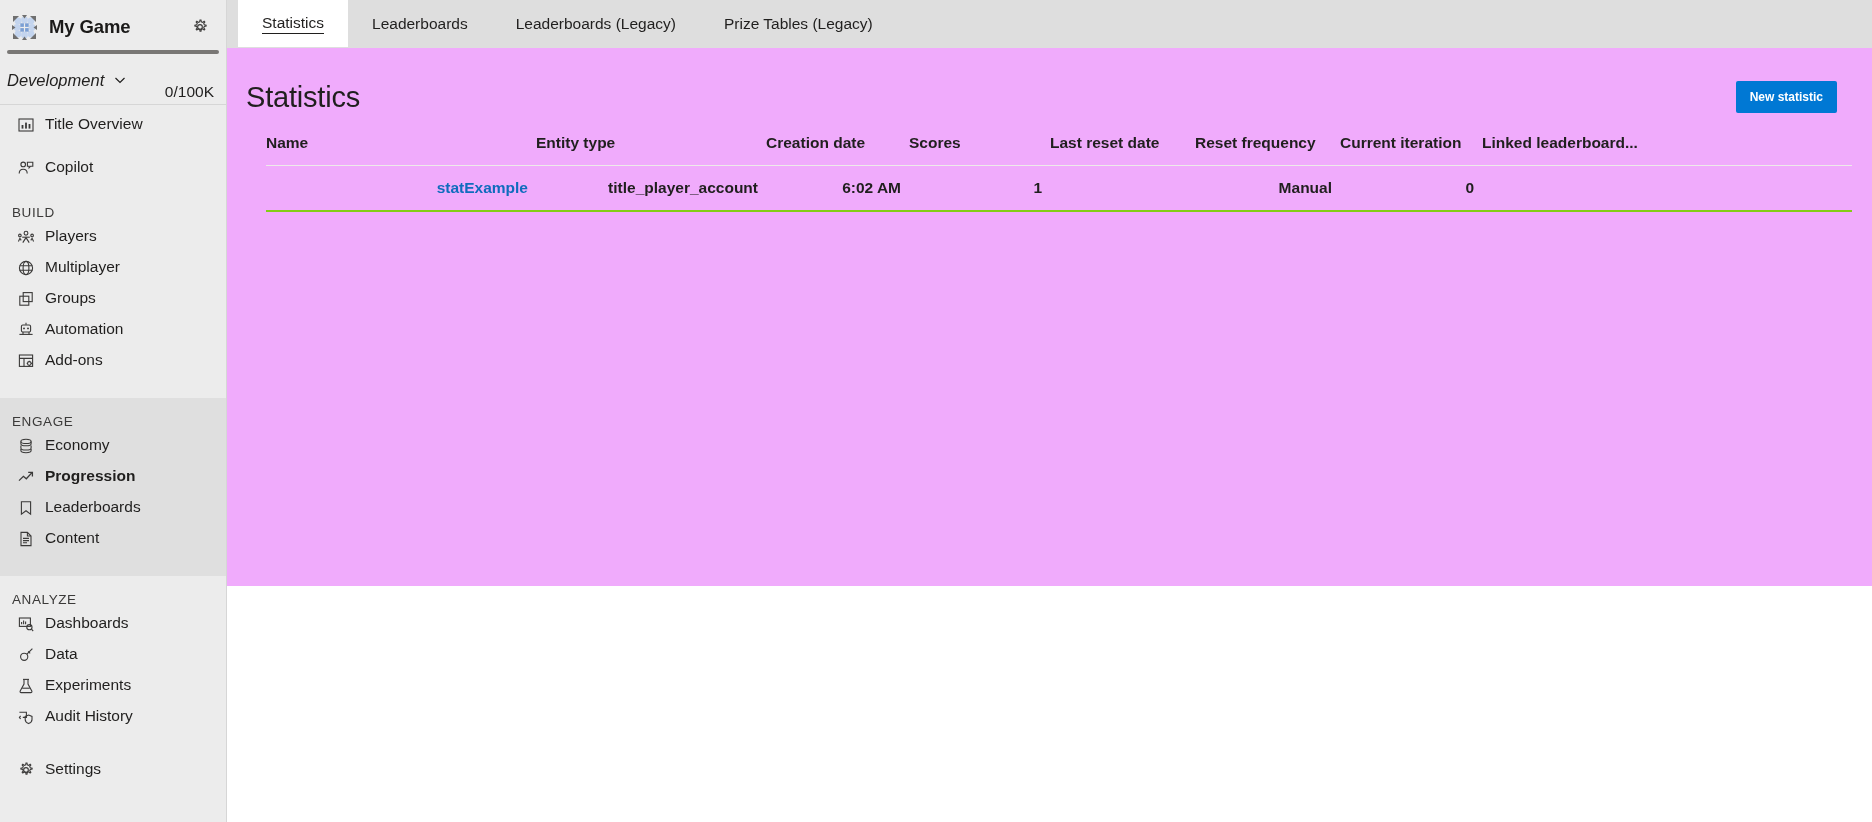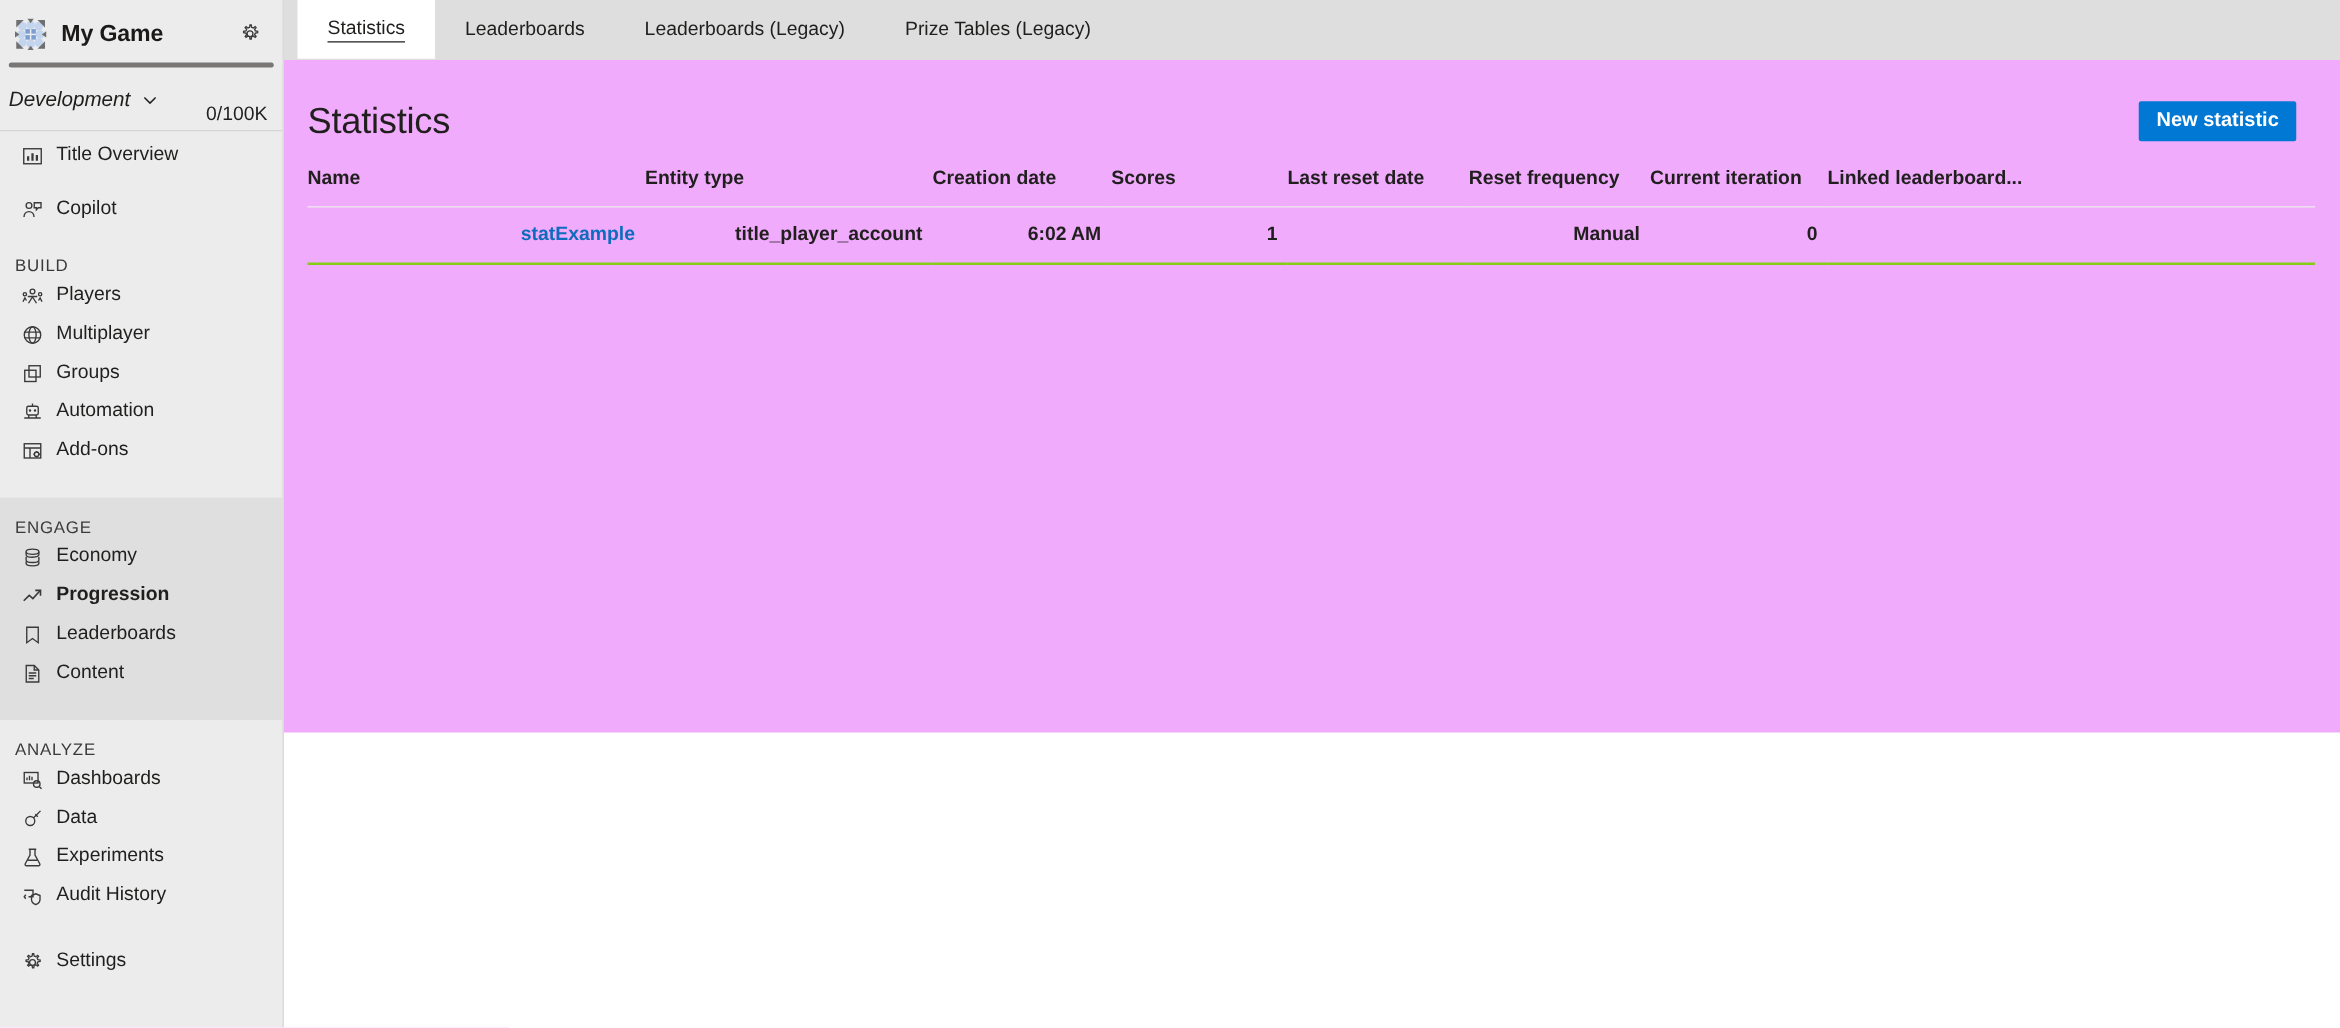--- a/index.html
+++ b/index.html
@@ -196,31 +196,32 @@
     line-height: 1;
   }
   .new-btn {
     margin-left: auto;
     background: #0078d4;
     color: #ffffff;
     border: none;
     border-radius: 2px;
     height: 32px;
     padding: 0 14px;
-    font-size: 16px;
+    font-size: 12px;
     font-weight: bold;
     font-family: "Liberation Sans", sans-serif;
     cursor: pointer;
     white-space: nowrap;
   }
 
   .table-wrap {
     padding: 0 20px 0 19px;
     flex: 1;
     overflow: hidden;
+    margin-left: 20px;
   }
   table.grid {
     width: 100%;
     border-collapse: collapse;
     table-layout: fixed;
   }
   table.grid th {
     text-align: left;
     font-size: 15.5px;
     font-weight: bold;

